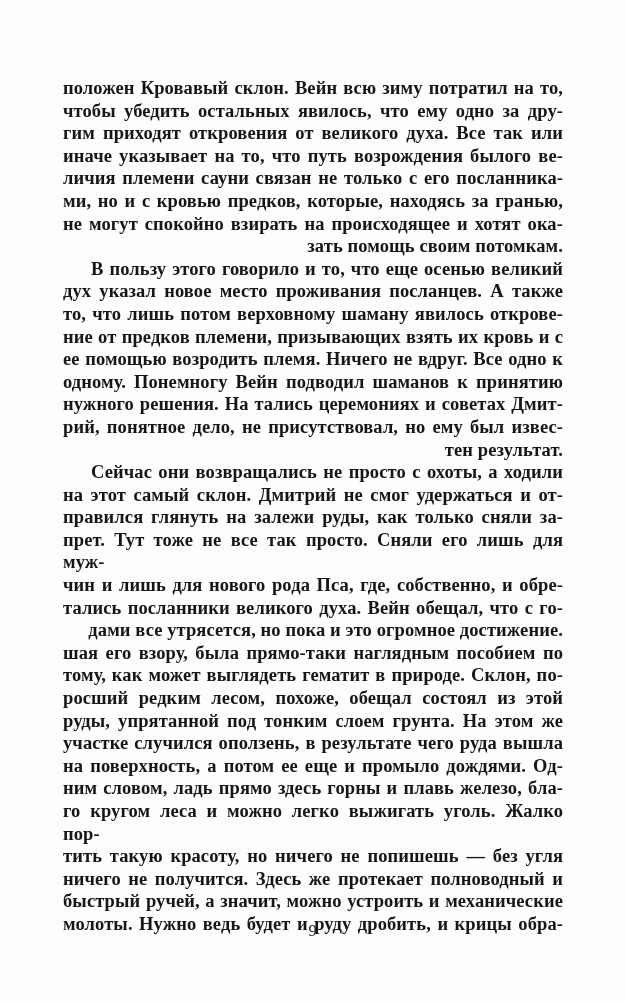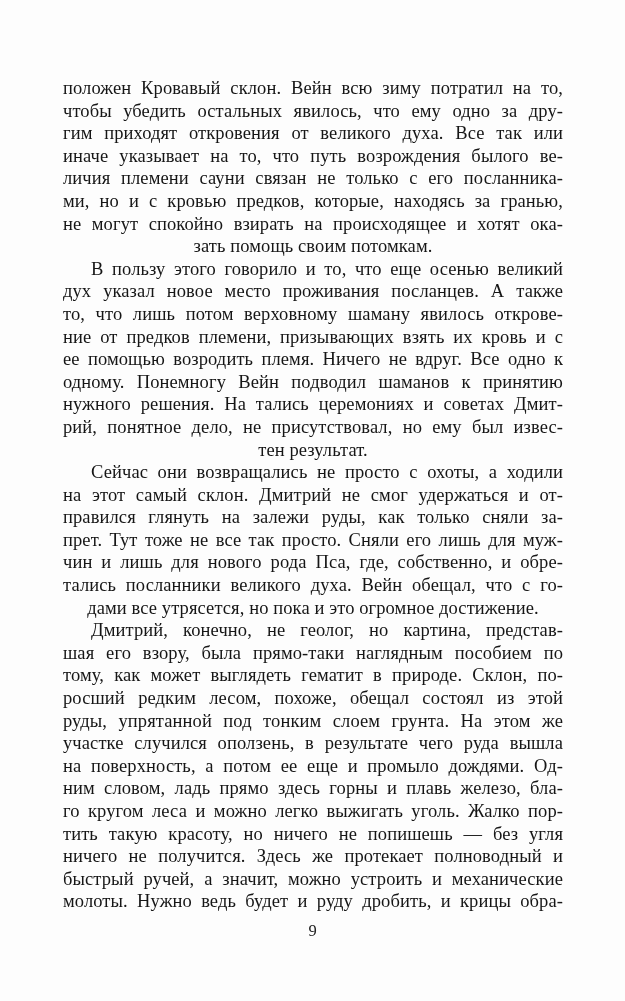--- a/index.html
+++ b/index.html
@@ -19,34 +19,35 @@
   }
   .text-block {
     position: absolute;
     left: 63px;
     top: 77px;
     width: 500px;
   }
   .paragraph {
     margin: 0;
     padding: 0;
+    font-weight: bold;
   }
   .line {
     font-size: 18.5px;
     line-height: 22.6px;
     letter-spacing: 0.1px;
     text-align: justify;
     text-align-last: justify;
     -moz-text-align-last: justify;
   }
   .line.indent {
     text-indent: 28px;
   }
   .line.para-end {
-    text-align: center;
+    text-align: right;
     text-align-last: auto;
     -moz-text-align-last: auto;
   }
   .page-number {
     position: absolute;
     left: 0;
     right: 0;
     top: 921px;
     text-align: center;
     font-size: 16.5px;
@@ -83,21 +84,20 @@
       <div class="paragraph">
         <div class="line indent">Сейчас они возвращались не просто с охоты, а ходили</div>
         <div class="line">на этот самый склон. Дмитрий не смог удержаться и от-</div>
         <div class="line">правился глянуть на залежи руды, как только сняли за-</div>
         <div class="line">прет. Тут тоже не все так просто. Сняли его лишь для муж-</div>
         <div class="line">чин и лишь для нового рода Пса, где, собственно, и обре-</div>
         <div class="line">тались посланники великого духа. Вейн обещал, что с го-</div>
         <div class="line para-end">дами все утрясется, но пока и это огромное достижение.</div>
       </div>
       <div class="paragraph">
-        <div class="line indent">Дмитрий, конечно, не геолог, но картина, представ-</div>
         <div class="line">шая его взору, была прямо-таки наглядным пособием по</div>
         <div class="line">тому, как может выглядеть гематит в природе. Склон, по-</div>
         <div class="line">росший редким лесом, похоже, обещал состоял из этой</div>
         <div class="line">руды, упрятанной под тонким слоем грунта. На этом же</div>
         <div class="line">участке случился оползень, в результате чего руда вышла</div>
         <div class="line">на поверхность, а потом ее еще и промыло дождями. Од-</div>
         <div class="line">ним словом, ладь прямо здесь горны и плавь железо, бла-</div>
         <div class="line">го кругом леса и можно легко выжигать уголь. Жалко пор-</div>
         <div class="line">тить такую красоту, но ничего не попишешь — без угля</div>
         <div class="line">ничего не получится. Здесь же протекает полноводный и</div>

